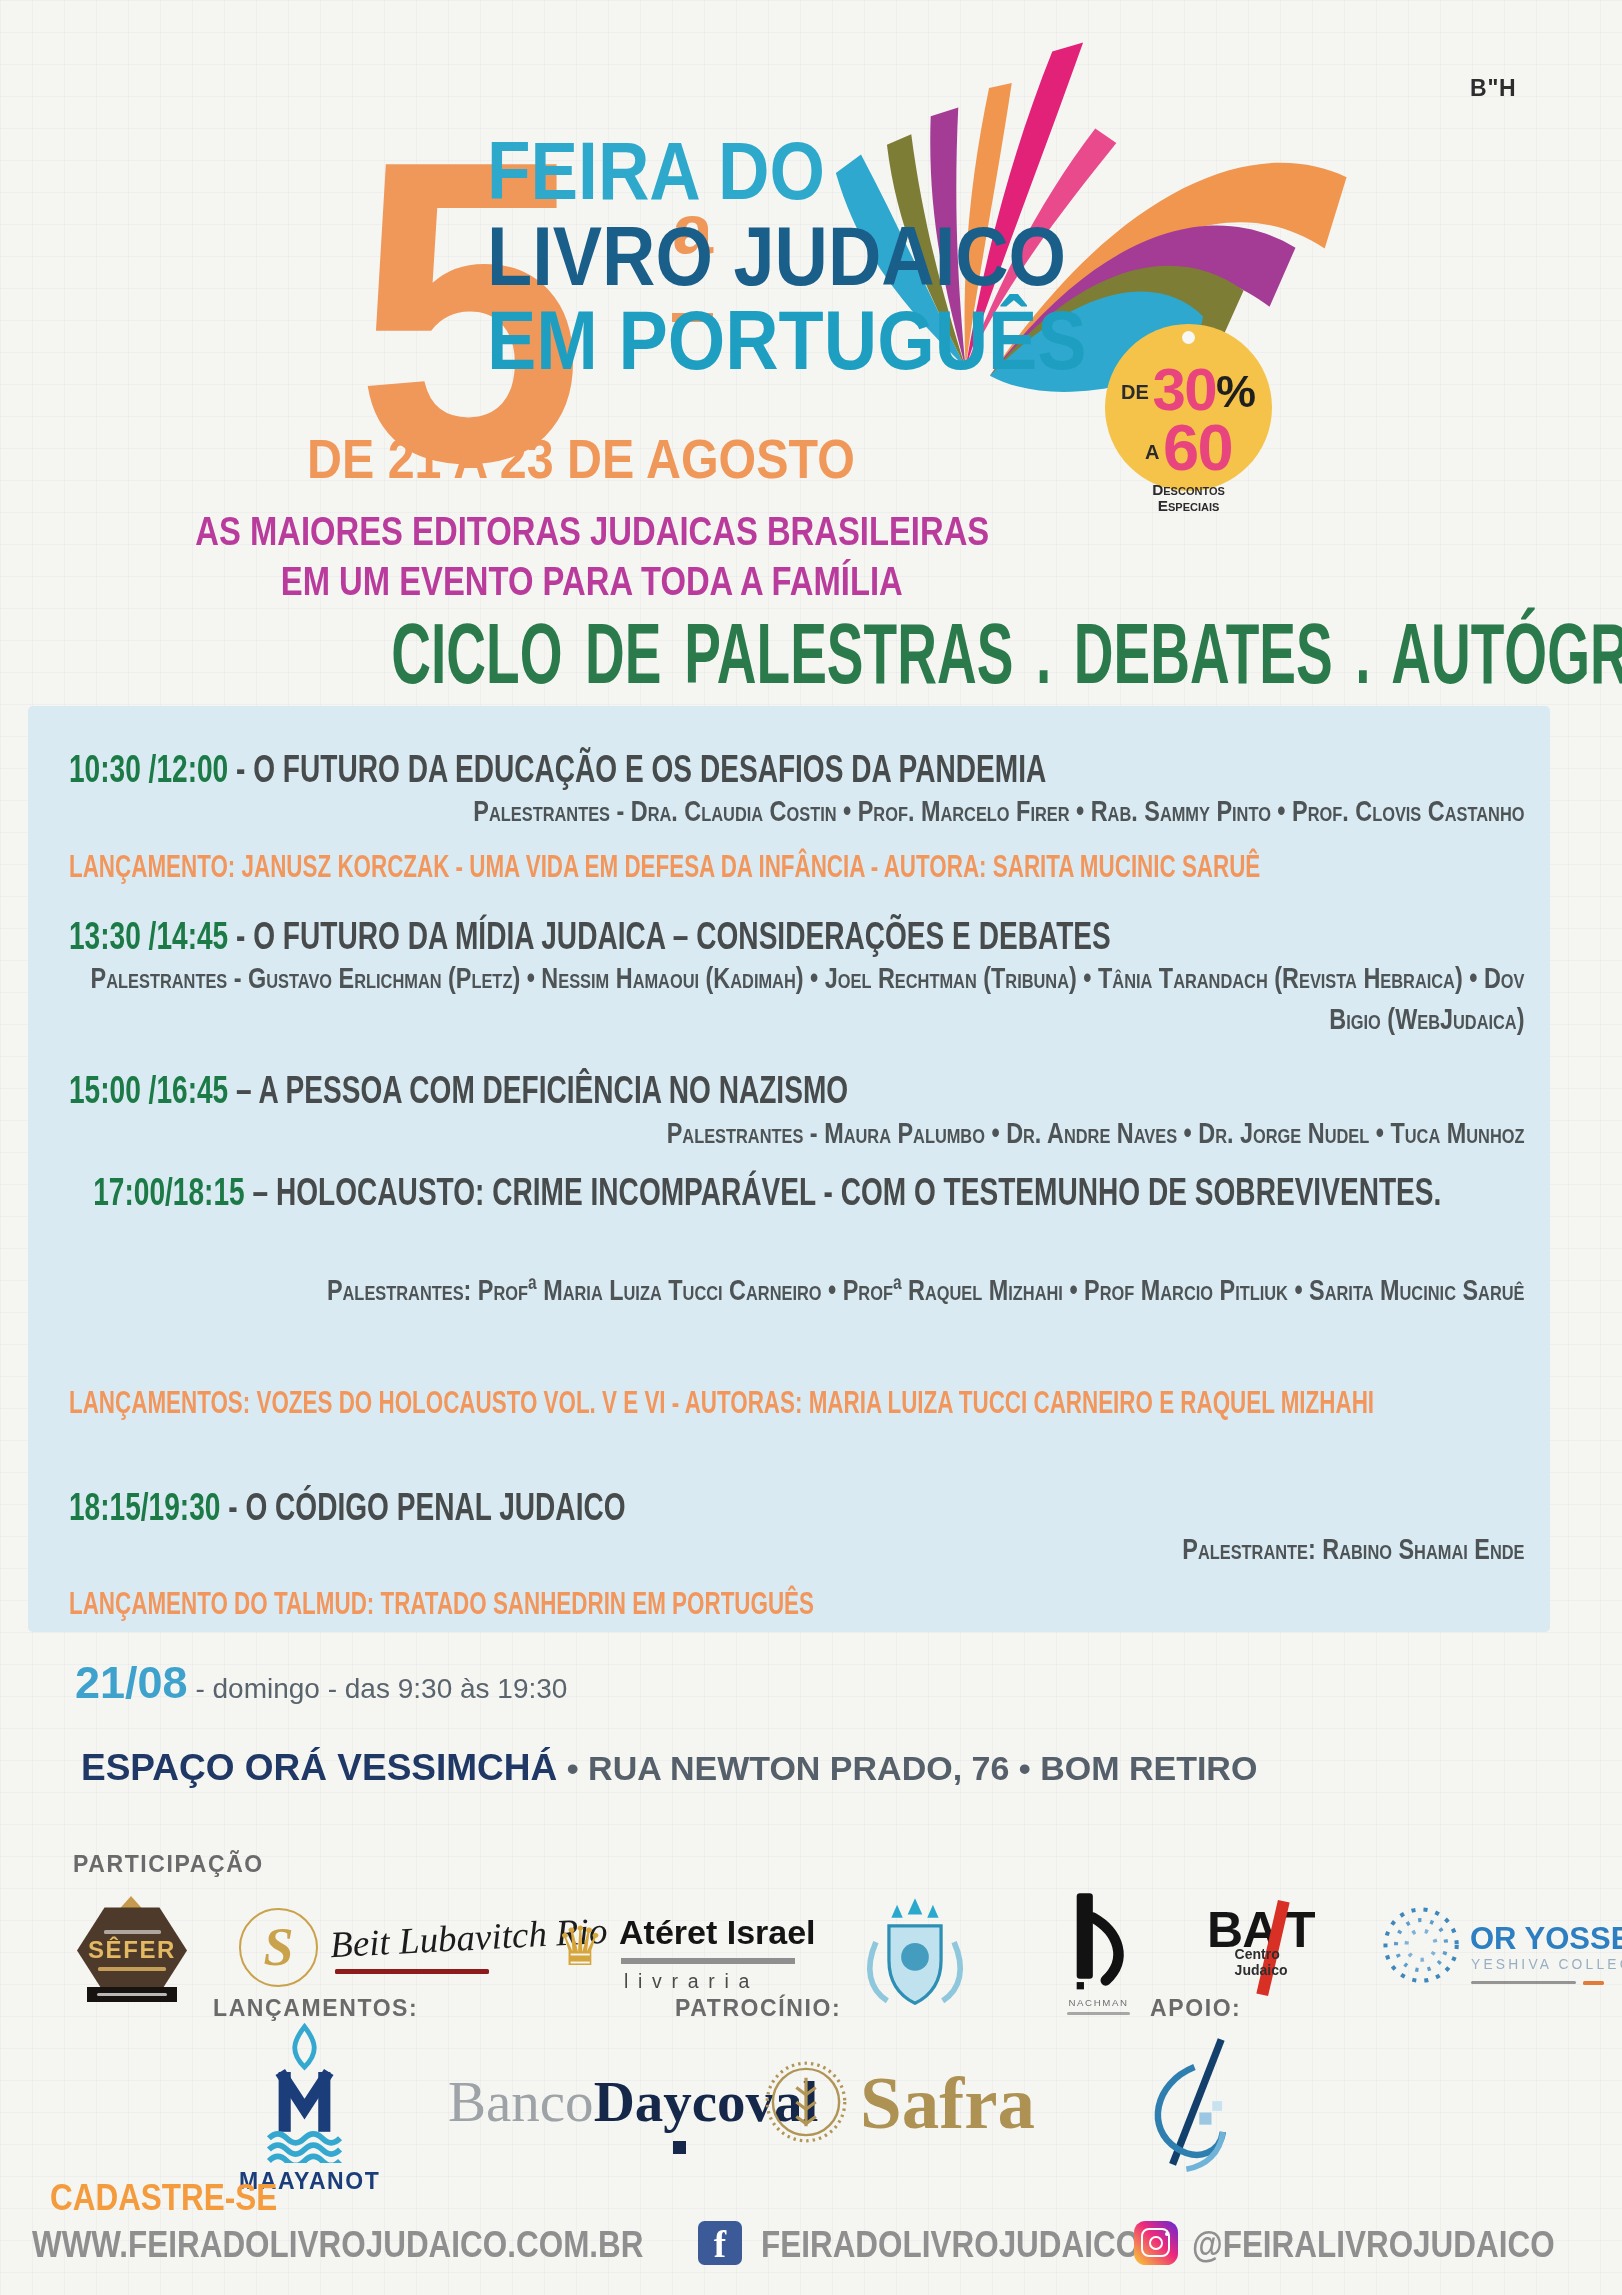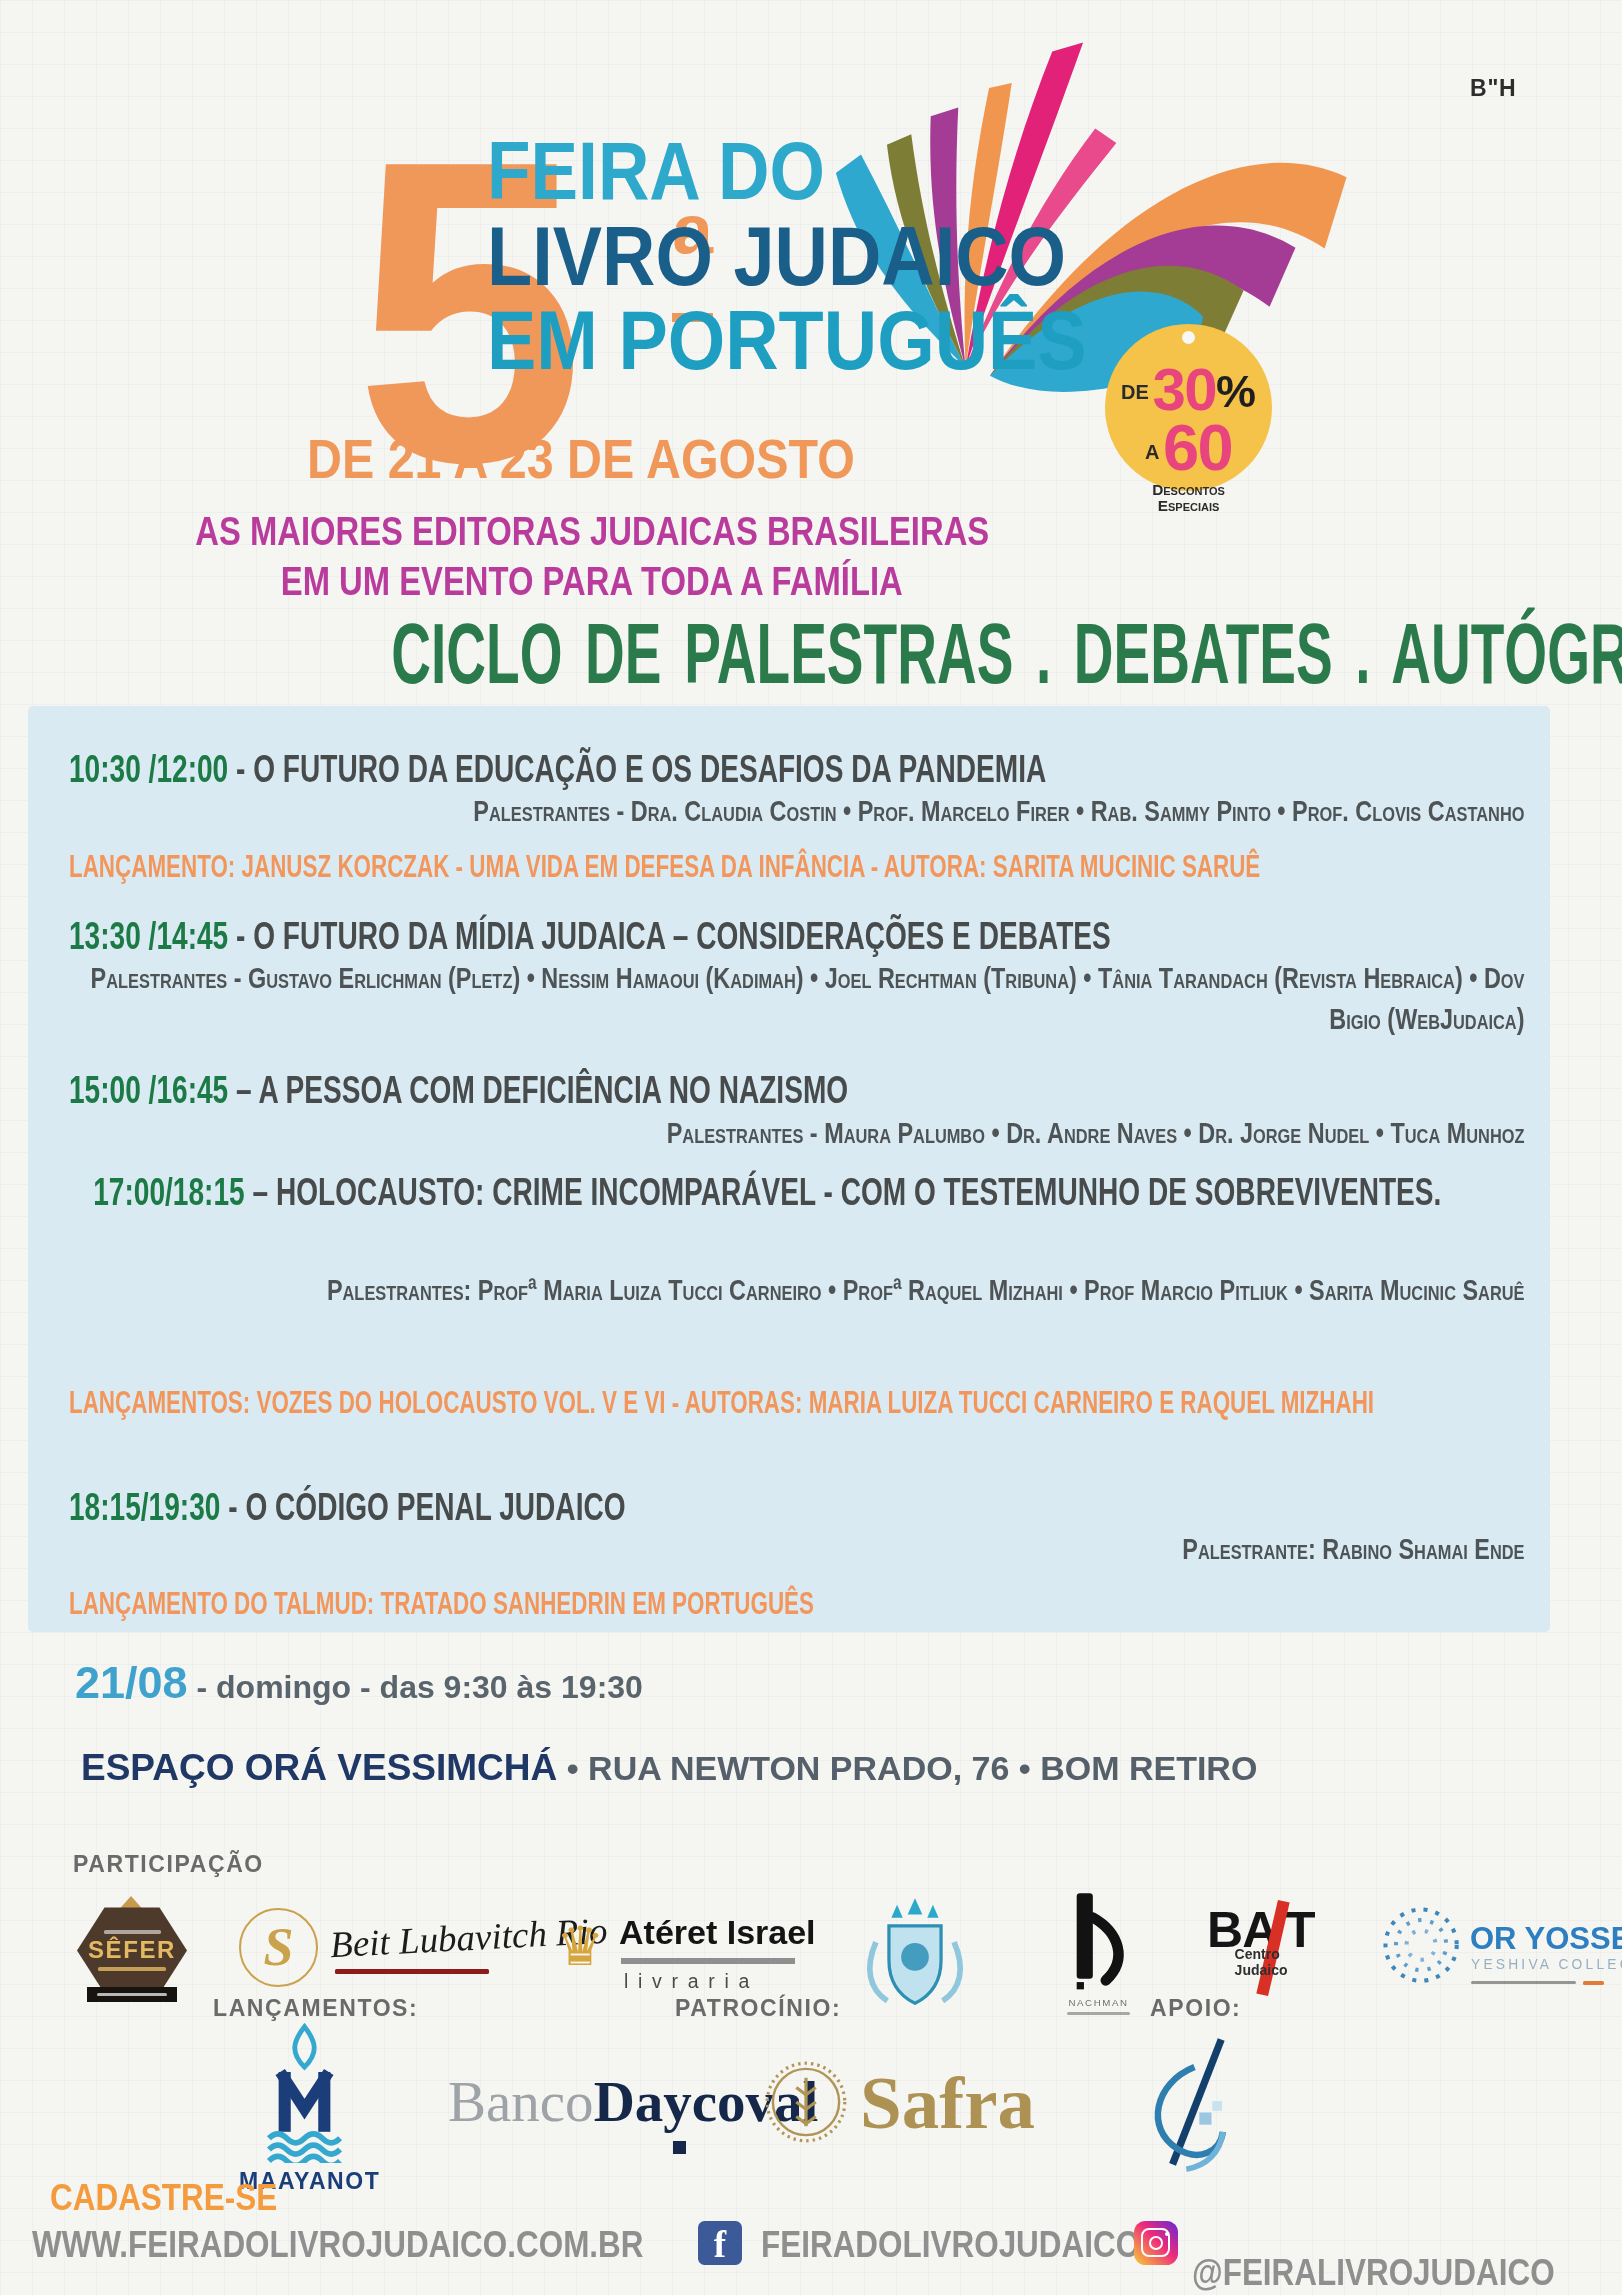--- a/index.html
+++ b/index.html
@@ -62,21 +62,21 @@
   .spk{font-size:30px;font-weight:bold;color:#4E5456;font-variant:small-caps;line-height:1.38;}
   .spk .blk{display:block;width:1866px;transform:scaleX(.78);transform-origin:0 0;}
   .launch{font-size:32px;font-weight:bold;color:#F2965C;line-height:1;}
   .launch .cx{transform:scaleX(.7);}
   .launch-c{width:1522px;left:0 !important;text-align:center;font-size:32px;font-weight:bold;color:#F2965C;line-height:1;}
   .launch-c .cxc{transform:scaleX(.7);}
 
   
   .dateline{left:75px;top:1660px;line-height:1;}
   .dateline .day{font-size:45px;font-weight:bold;color:#3FA2CC;}
-  .dateline .rest{font-size:32px;font-weight:bold;color:#5A646D;}
+  .dateline .rest{font-size:28px;font-weight:normal;color:#5A646D;}
   .venueline{left:81px;top:1749px;line-height:1;}
   .venueline .vn{font-size:37px;font-weight:bold;color:#203865;}
   .venueline .vr{font-size:34px;font-weight:bold;color:#55606A;}
 
   
   .slabel{font-size:23px;color:#6A6A6A;letter-spacing:1.6px;font-weight:bold;}
   .lbl-part{left:73px;top:1851px;}
   .lbl-org{left:213px;top:1995px;}
   .lbl-spon{left:675px;top:1995px;}
   .lbl-sup{left:1150px;top:1995px;}
@@ -141,21 +141,21 @@
   .f-url{left:32px;}
   .f-fb-ic{left:698px;top:2221px;width:44px;height:44px;border-radius:6.5px;background:#3D5A98;
            text-align:center;}
   .f-fb-ic span{font-family:"Liberation Serif",serif;color:#fff;font-size:37px;font-weight:bold;line-height:47px;}
   .f-fb{left:761px;}
   .f-ig-ic{left:1134px;top:2221px;width:44px;height:44px;border-radius:11.4px;
            background:linear-gradient(45deg,#F9CE34,#EE2A7B 55%,#6228D7);}
   .f-ig-ic .frame{position:absolute;left:6.5px;top:6.5px;width:25px;height:25px;border:2.8px solid #fff;border-radius:8px;}
   .f-ig-ic .lens{position:absolute;left:15.4px;top:15.4px;width:9.7px;height:9.7px;border:2.8px solid #fff;border-radius:50%;}
   .f-ig-ic .dot{position:absolute;left:31px;top:10.5px;width:4px;height:4px;border-radius:50%;background:#fff;}
-  .f-ig{left:1192px;margin-top:28px;}
+  .f-ig{left:1192px;}
 </style>
 </head>
 <body>
 
 <div class="poster">
 
   <div class="abs bh">B"H</div>
 
   <svg class="abs book" width="552" height="381" viewBox="0 0 680 470">
     <path d="M205,435 C135,365 75,300 45,195 L76,172 C125,265 165,355 205,435 Z" fill="#2FA8CF"></path>

